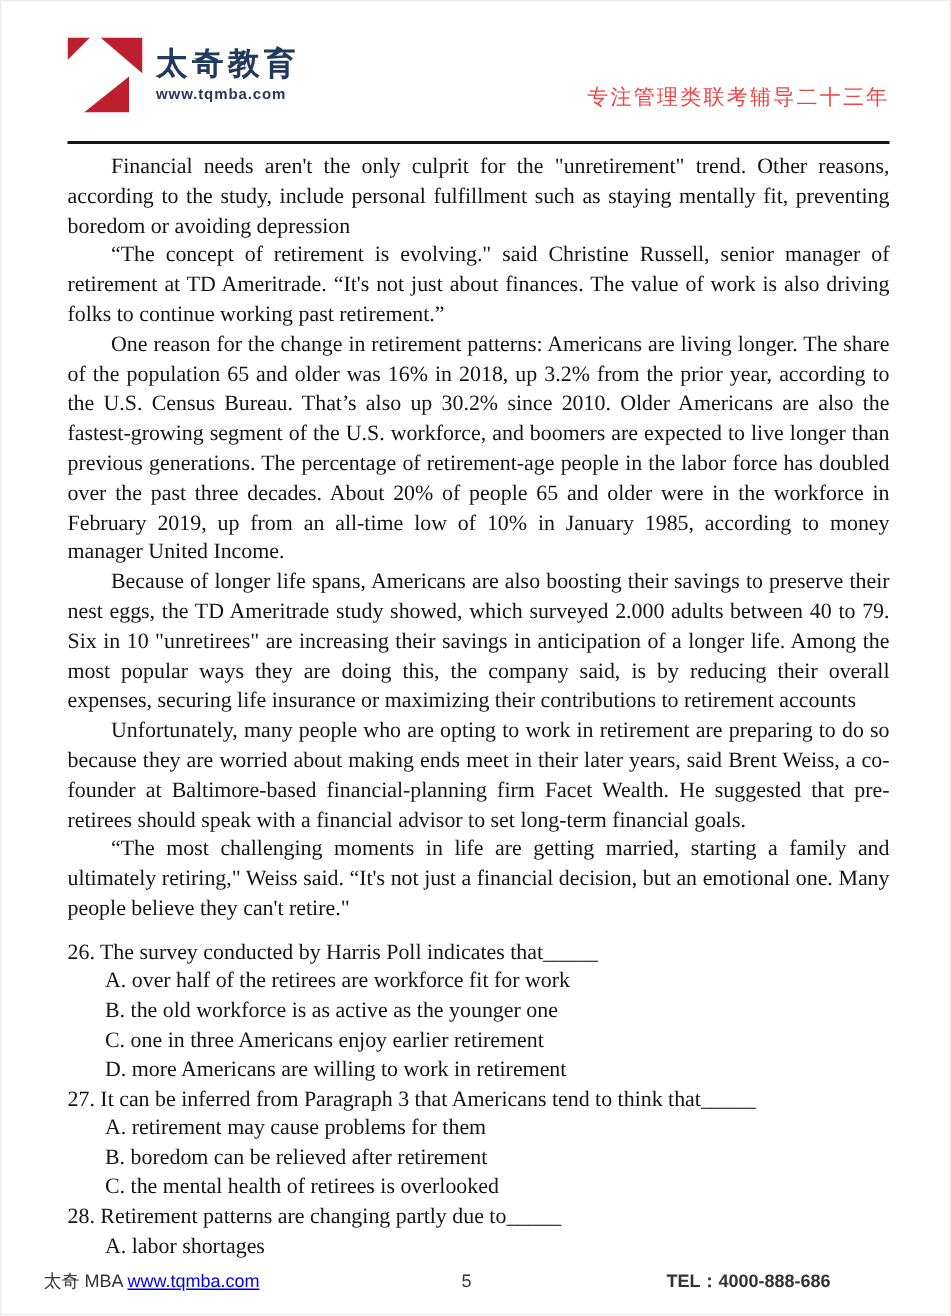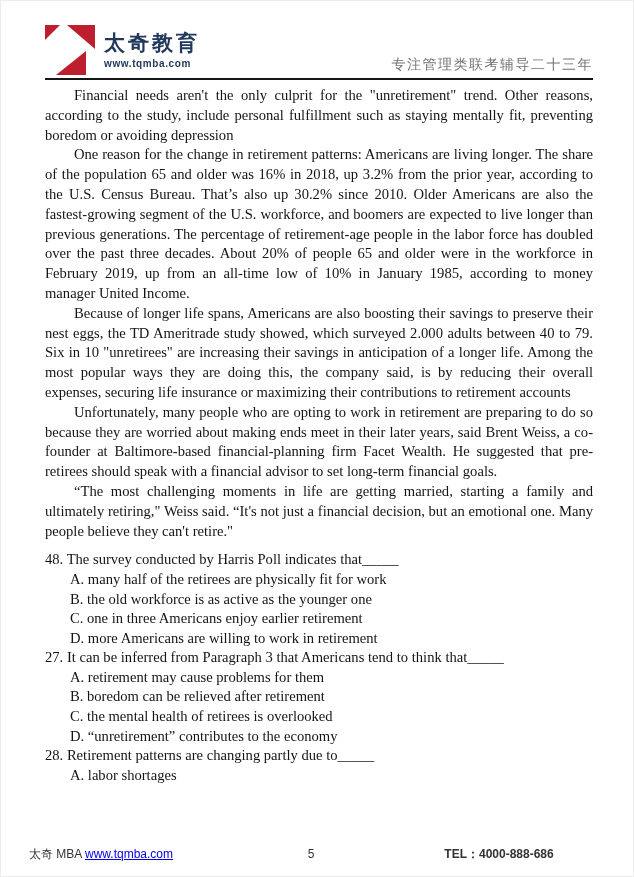--- a/index.html
+++ b/index.html
@@ -13,21 +13,21 @@
     border:1px solid #ececec;
     font-family:"Liberation Serif", serif;
   }
   
   .header{
     margin:24px 40px 0 44px;
     display:flex;
     justify-content:space-between;
     align-items:flex-end;
     border-bottom:2px solid #151515;
-    padding-bottom:3px;
+    padding-bottom:19px;
   }
   .brand{display:flex;align-items:center;gap:9px;}
   .logo{width:50px;height:50px;display:block;}
   .brand-text{display:flex;flex-direction:column;justify-content:center;}
   .brand-name{
     font-family:"Liberation Sans", sans-serif;
     font-weight:bold;
     font-size:21px;
     letter-spacing:3px;
     color:#21395c;
@@ -37,21 +37,21 @@
     font-family:"Liberation Sans", sans-serif;
     font-weight:bold;
     font-size:10px;
     letter-spacing:0.6px;
     color:#21395c;
     margin-top:3px;
   }
   .tagline{
     font-family:"Liberation Serif", serif;
     font-size:14px;
-    color:#737373;
+    color:#ef4444;
     letter-spacing:1.5px;
     padding-bottom:1px;
   }
   
   .content{
     margin:6px 40px 0 44px;
     font-size:14.6px;
     line-height:19.8px;
     color:#141414;
     text-align:justify;
@@ -97,37 +97,37 @@
       <div class="brand-text">
         <div class="brand-name">太奇教育</div>
         <div class="brand-site">www.tqmba.com</div>
       </div>
     </div>
     <div class="tagline">专注管理类联考辅导二十三年</div>
   </div>
 
   <div class="content" id="paragraphs">
       <div class="para">Financial needs aren't the only culprit for the "unretirement" trend. Other reasons, according to the study, include personal fulfillment such as staying mentally fit, preventing boredom or avoiding depression</div>
+      <div class="para">“The concept of retirement is evolving." said Christine Russell, senior manager of retirement at TD Ameritrade. “It's not just about finances. The value of work is also driving folks to continue working past retirement.”</div>
       <div class="para">One reason for the change in retirement patterns: Americans are living longer. The share of the population 65 and older was 16% in 2018, up 3.2% from the prior year, according to the U.S. Census Bureau. That’s also up 30.2% since 2010. Older Americans are also the fastest-growing segment of the U.S. workforce, and boomers are expected to live longer than previous generations. The percentage of retirement-age people in the labor force has doubled over the past three decades. About 20% of people 65 and older were in the workforce in February 2019, up from an all-time low of 10% in January 1985, according to money manager United Income.</div>
       <div class="para">Because of longer life spans, Americans are also boosting their savings to preserve their nest eggs, the TD Ameritrade study showed, which surveyed 2.000 adults between 40 to 79. Six in 10 "unretirees" are increasing their savings in anticipation of a longer life. Among the most popular ways they are doing this, the company said, is by reducing their overall expenses, securing life insurance or maximizing their contributions to retirement accounts</div>
       <div class="para">Unfortunately, many people who are opting to work in retirement are preparing to do so because they are worried about making ends meet in their later years, said Brent Weiss, a co-founder at Baltimore-based financial-planning firm Facet Wealth. He suggested that pre-retirees should speak with a financial advisor to set long-term financial goals.</div>
       <div class="para">“The most challenging moments in life are getting married, starting a family and ultimately retiring," Weiss said. “It's not just a financial decision, but an emotional one. Many people believe they can't retire."</div>
     </div>
 
   <div class="questions" id="questions">
-      <div class="q-stem">48. The survey conducted by Harris Poll indicates that_____</div>
-      <div class="q-option">A. many half of the retirees are physically fit for work</div>
+      <div class="q-stem">26. The survey conducted by Harris Poll indicates that_____</div>
+      <div class="q-option">A. over half of the retirees are workforce fit for work</div>
       <div class="q-option">B. the old workforce is as active as the younger one</div>
       <div class="q-option">C. one in three Americans enjoy earlier retirement</div>
       <div class="q-option">D. more Americans are willing to work in retirement</div>
       <div class="q-stem">27. It can be inferred from Paragraph 3 that Americans tend to think that_____</div>
       <div class="q-option">A. retirement may cause problems for them</div>
       <div class="q-option">B. boredom can be relieved after retirement</div>
       <div class="q-option">C. the mental health of retirees is overlooked</div>
-      <div class="q-option">D. “unretirement” contributes to the economy</div>
       <div class="q-stem">28. Retirement patterns are changing partly due to_____</div>
       <div class="q-option">A. labor shortages</div>
     </div>
 
   <div class="footer">
     <div class="footer-left">
       <span>太奇 MBA </span><span class="footer-link">www.tqmba.com</span>
     </div>
     <div class="footer-center">5</div>
     <div class="footer-right">TEL：4000-888-686</div>

